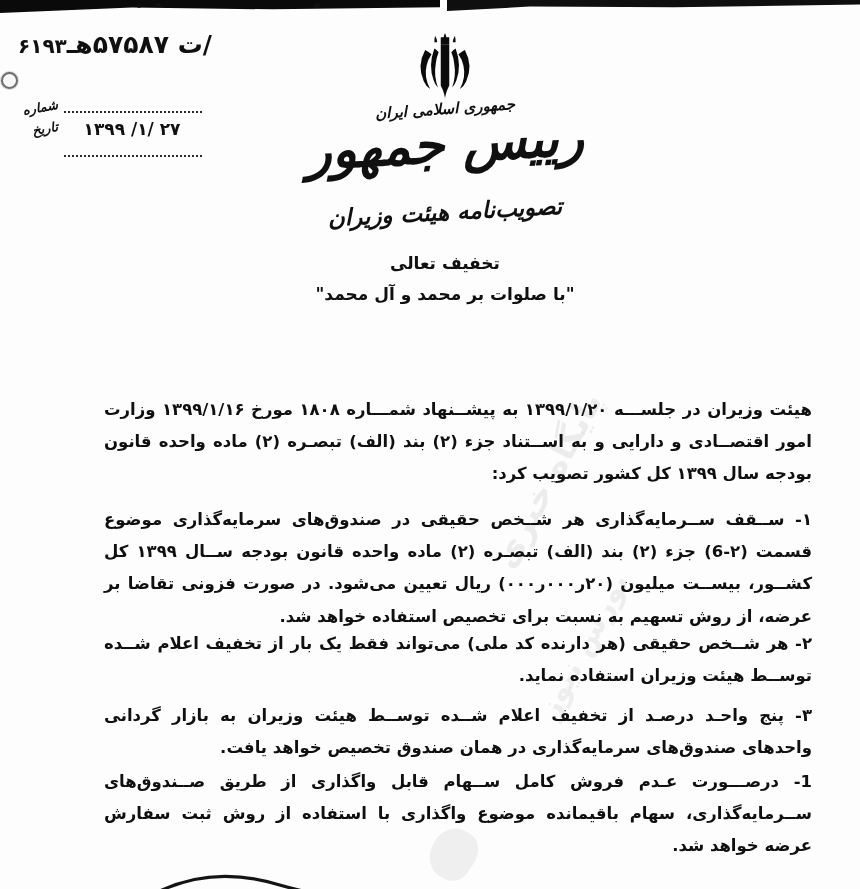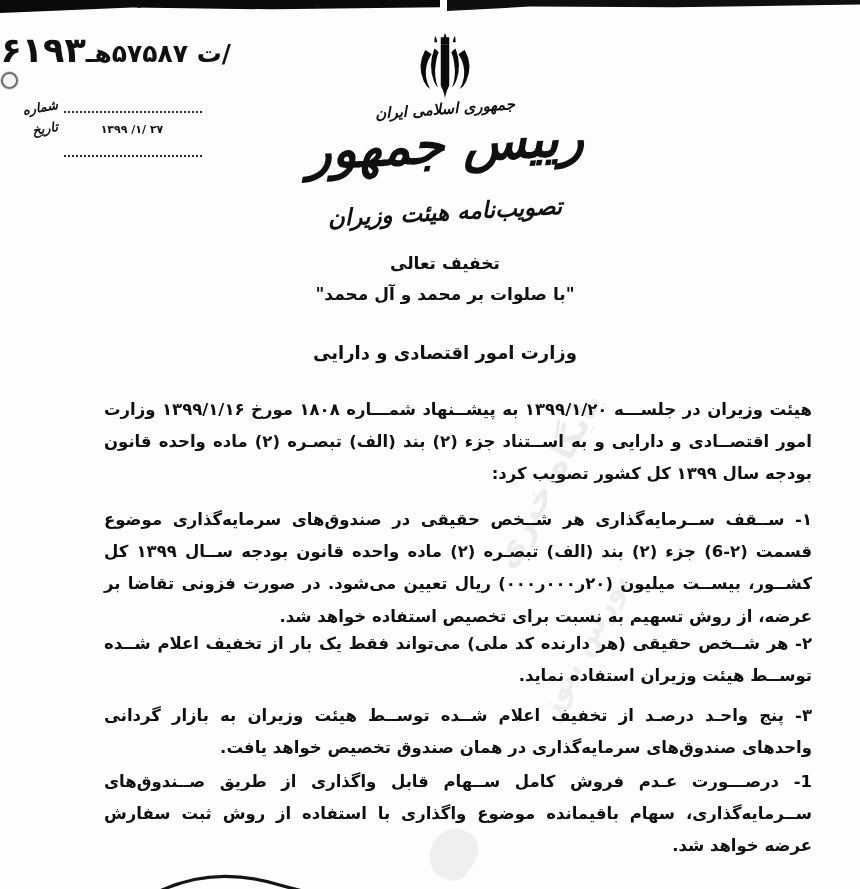--- a/index.html
+++ b/index.html
@@ -53,21 +53,21 @@
   
   .reg-number {
     position: absolute;
     left: 18px; top: 30px;
     width: 215px;
     text-align: left;
     direction: rtl;
     white-space: nowrap;
   }
   .reg-number .num-big {
-    font-size: 35px;
+    font-size: 20px;
     font-weight: 700;
     letter-spacing: 1px;
   }
   .reg-number .num-small {
     font-size: 25px;
     font-weight: 700;
     letter-spacing: 0.5px;
     margin-right: 2px;
   }
   .stamp-block {
@@ -94,21 +94,21 @@
   }
   .dotline {
     flex: 1 1 auto;
     border-bottom: 2px dotted #2b2b2b;
     height: 1px;
     position: relative;
     top: 4px;
     margin-left: 2px;
   }
   .stamp-date {
-    font-size: 11px;
+    font-size: 17px;
     font-weight: 700;
     letter-spacing: 1px;
     flex: 1 1 auto;
     text-align: center;
     direction: ltr;
   }
 
   
   .emblem {
     position: absolute;
@@ -281,21 +281,20 @@
       <path d="M35 22 q-9 24 -1 45 q2 6 6 10 q-6-17 -3-34 q1-9 4-16 q-3-3 -6-5 z"></path>
       <path d="M65 22 q9 24 1 45 q-2 6 -6 10 q6-17 3-34 q-1-9 -4-16 q3-3 6-5 z"></path>
     </svg>
   </div>
 
   <div class="hdr-republic">جمهوری اسلامی ایران</div>
   <div class="hdr-president">رییس جمهور</div>
   <div class="hdr-decree">تصویب‌نامه هیئت وزیران</div>
   <div class="hdr-basmala">تخفیف تعالی</div>
   <div class="hdr-salawat">"با صلوات بر محمد و آل محمد"</div>
-  <div class="hdr-ministry">وزارت امور اقتصادی و دارایی</div>
 
   <div class="watermark">پایگاه خبری</div>
   <div class="watermark-2">بورس نیوز</div>
 
   <div class="body-block" id="para-intro">هیئت وزیران در جلســـه ۱۳۹۹/۱/۲۰ به پیشــنهاد شمـــاره ۱۸۰۸ مورخ ۱۳۹۹/۱/۱۶ وزارت امور اقتصــادی و دارایی و به اســتناد جزء (۲) بند (الف) تبصـره (۲) ماده واحده قانون بودجه سال ۱۳۹۹ کل کشور تصویب کرد:</div>
 
   <div class="body-block clause" id="clause-1">۱- ســقف ســرمایه‌گذاری هر شــخص حقیقی در صندوق‌های سرمایه‌گذاری موضوع قسمت (۲-6) جزء (۲) بند (الف) تبصـره (۲) ماده واحده قانون بودجه ســال ۱۳۹۹ کل کشــور، بیســت میلیون (۲۰ر۰۰۰ر۰۰۰) ریال تعیین می‌شود. در صورت فزونی تقاضا بر عرضه، از روش تسهیم به نسبت برای تخصیص استفاده خواهد شد.</div>
 
   <div class="body-block clause" id="clause-2">۲- هر شــخص حقیقی (هر دارنده کد ملی) می‌تواند فقط یک بار از تخفیف اعلام شــده توســط هیئت وزیران استفاده نماید.</div>
 

